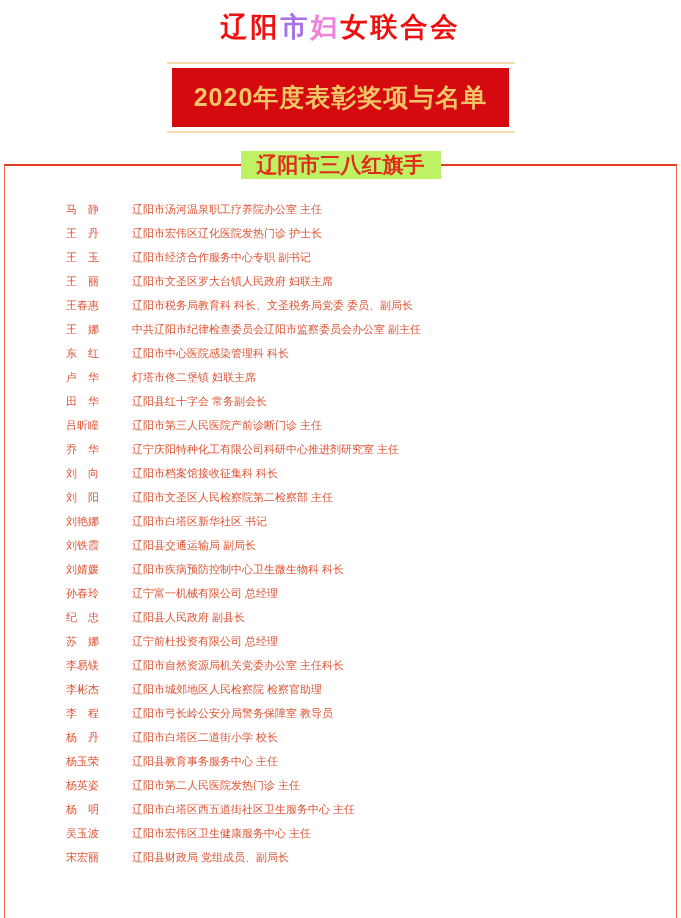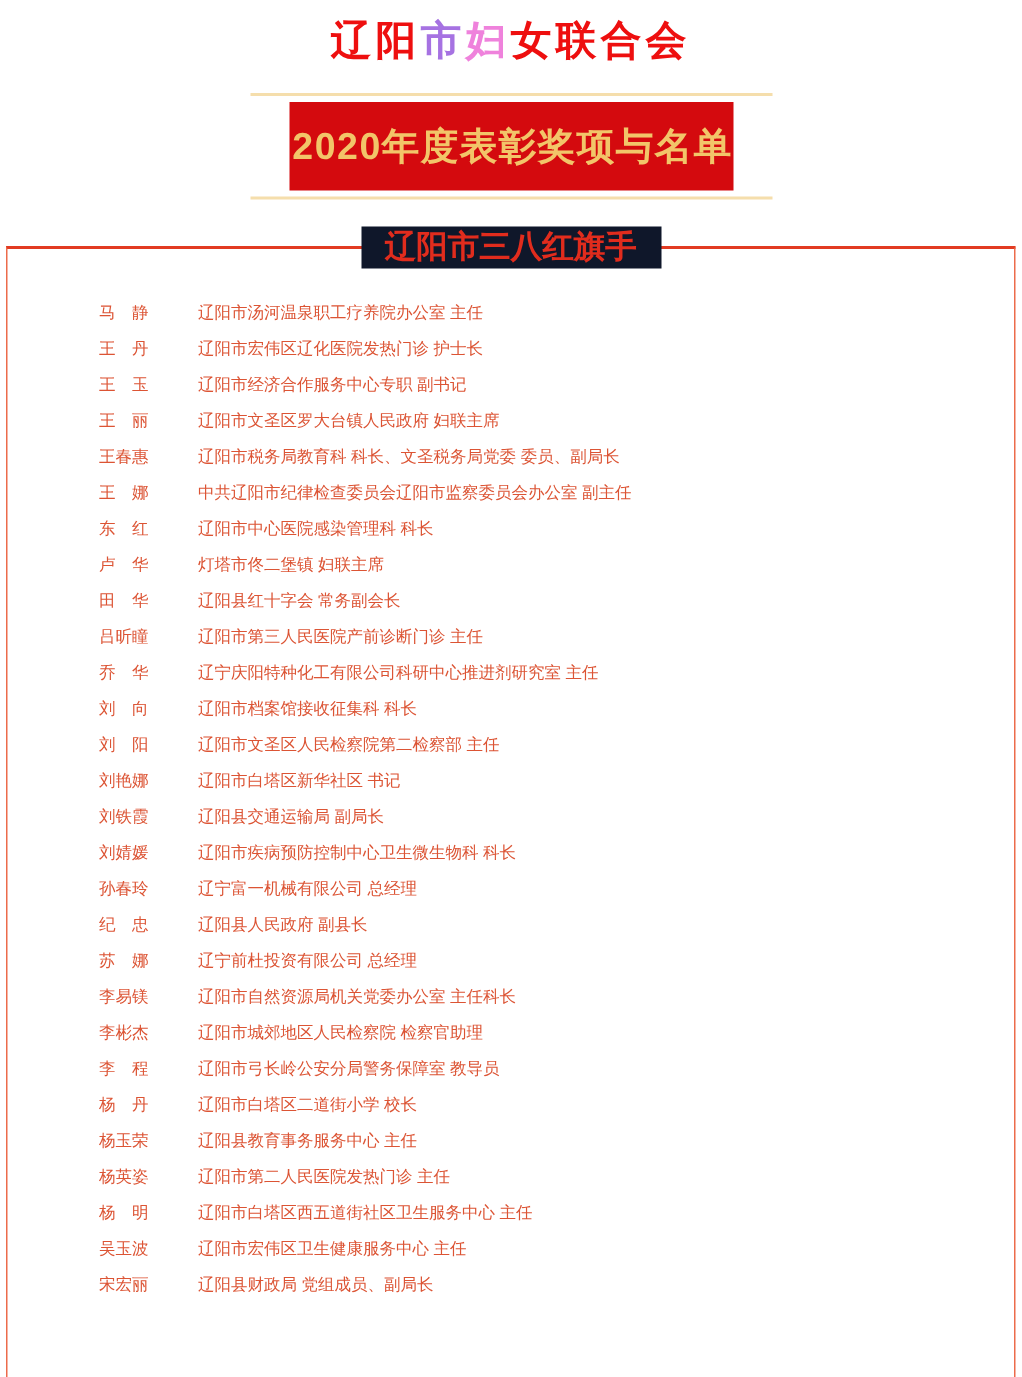--- a/index.html
+++ b/index.html
@@ -21,40 +21,40 @@
     margin:6px 0 0;padding:0;text-align:center;
     font-size:27px;line-height:42px;font-weight:bold;letter-spacing:3px;
     white-space:nowrap;
   }
   .gold-line{
     width:348px;height:2px;margin:0 auto;background:var(--gold-line);
   }
   .gold-line.top{margin-top:14px;}
   .gold-line.bottom{margin-top:4px;}
   .banner{
-    width:271px;height:59px;margin:4px auto 0;
+    width:337px;height:59px;margin:4px auto 0;
     background:var(--banner-bg);
-    display:flex;align-items:center;justify-content:flex-end;padding-left:25px;
+    display:flex;align-items:center;justify-content:center;
   }
   .banner-label{
     color:var(--banner-text);font-size:25px;font-weight:bold;letter-spacing:1px;
     white-space:nowrap;
   }
   .award-box{
     position:relative;
     margin:31px 4px 0 4px;
     height:760px;
     border:1px solid var(--section-border);
     border-top:2px solid var(--section-border-top);
     border-bottom:none;
     box-sizing:border-box;
   }
   .award-box-title{
     position:absolute;top:-15px;left:50%;transform:translateX(-50%);
-    background:#0f172a;padding:0 16px;
+    background:#bef264;padding:0 16px;
     font-size:21px;line-height:28px;font-weight:bold;
     color:var(--section-title);white-space:nowrap;
   }
   .recipient-list{padding:31px 10px 0 13px;}
   .recipient-row{
     display:flex;align-items:flex-start;
     height:24px;line-height:24px;font-size:11px;color:var(--row-text);
     white-space:nowrap;
     margin-left:48px;
   }

